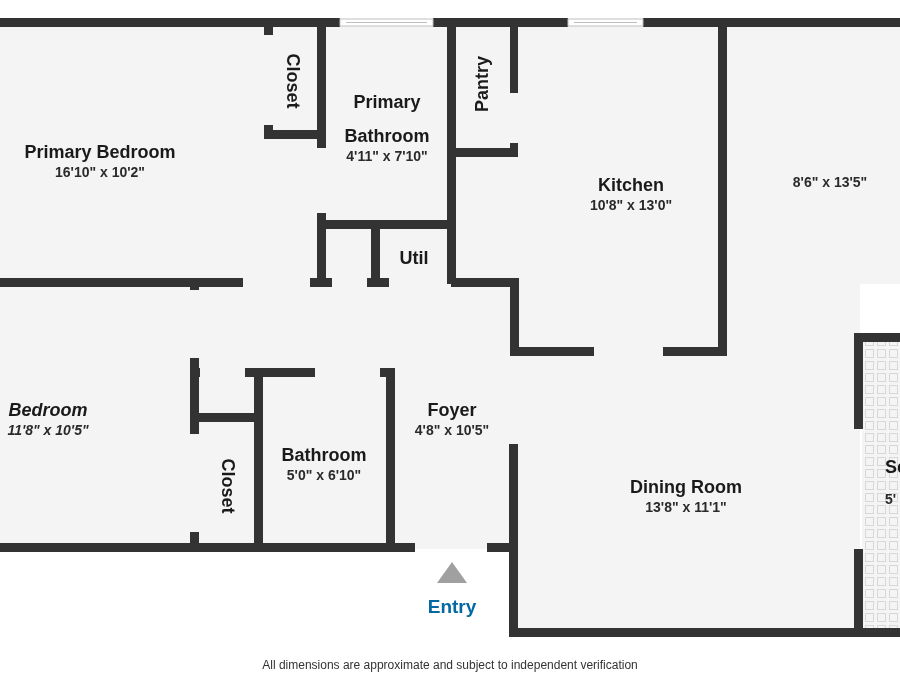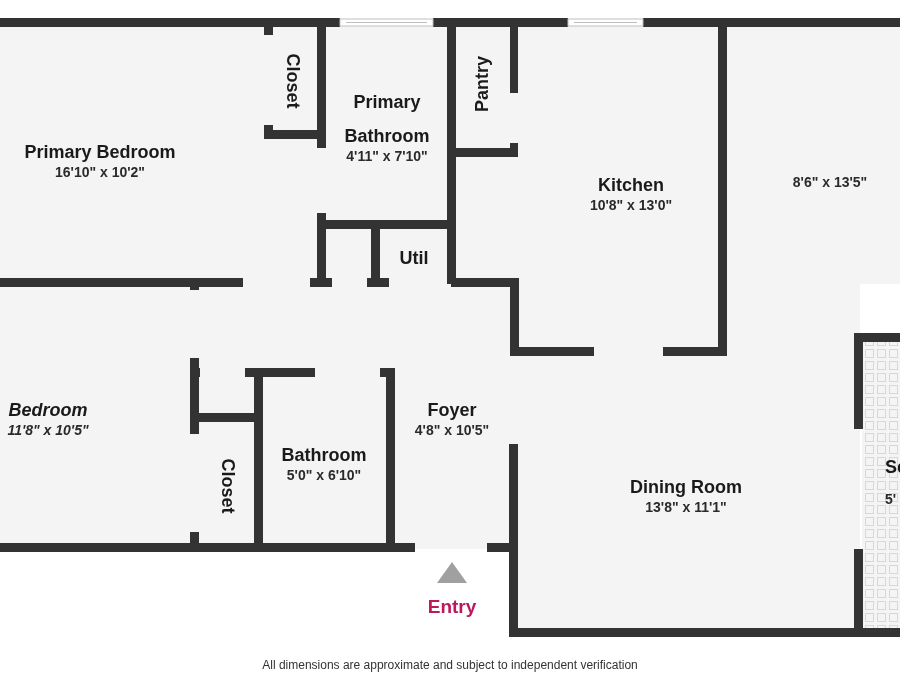--- a/index.html
+++ b/index.html
@@ -3,21 +3,21 @@
 <meta charset="utf-8">
 <style>
   html,body{margin:0;padding:0;background:#ffffff;}
   body{width:900px;height:675px;position:relative;overflow:hidden;font-family:"Liberation Sans","DejaVu Sans",sans-serif;}
   .plan{position:absolute;left:0;top:0;width:900px;height:675px;}
   .label{position:absolute;text-align:center;color:#1a1a1a;transform:translate(-50%,-50%);white-space:nowrap;}
   .label .name{font-weight:bold;font-size:18px;line-height:22px;margin-top:12px;}
   .label .dim{font-weight:bold;font-size:14px;line-height:18px;color:#2a2a2a;}
   .vert{position:absolute;font-weight:bold;font-size:18px;color:#1a1a1a;white-space:nowrap;transform:translate(-50%,-50%) rotate(90deg);}
   .vert.ccw{transform:translate(-50%,-50%) rotate(-90deg);}
-  .entry-label{position:absolute;font-weight:bold;font-size:19px;color:#be185d;transform:translate(-50%,-50%);}
+  .entry-label{position:absolute;font-weight:bold;font-size:19px;color:#0369a1;transform:translate(-50%,-50%);}
   .disclaimer{position:absolute;left:450px;top:665px;transform:translate(-50%,-50%);font-size:12px;color:#333;white-space:nowrap;}
 </style>
 </head>
 <body>
 
 <div class="plan">
 <svg width="900" height="675" viewBox="0 0 900 675" xmlns="http://www.w3.org/2000/svg">
   <defs>
     <pattern id="tile" width="12" height="12" patternUnits="userSpaceOnUse">
       <rect width="12" height="12" fill="#f4f4f4"></rect>

